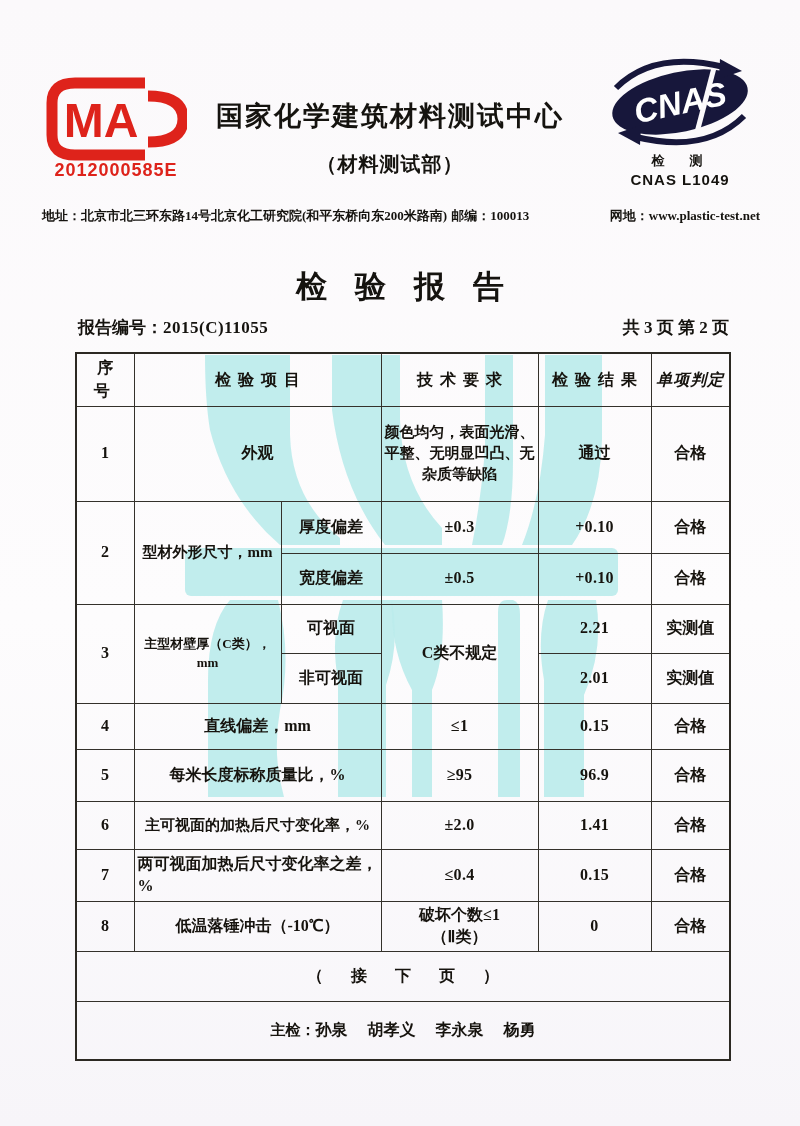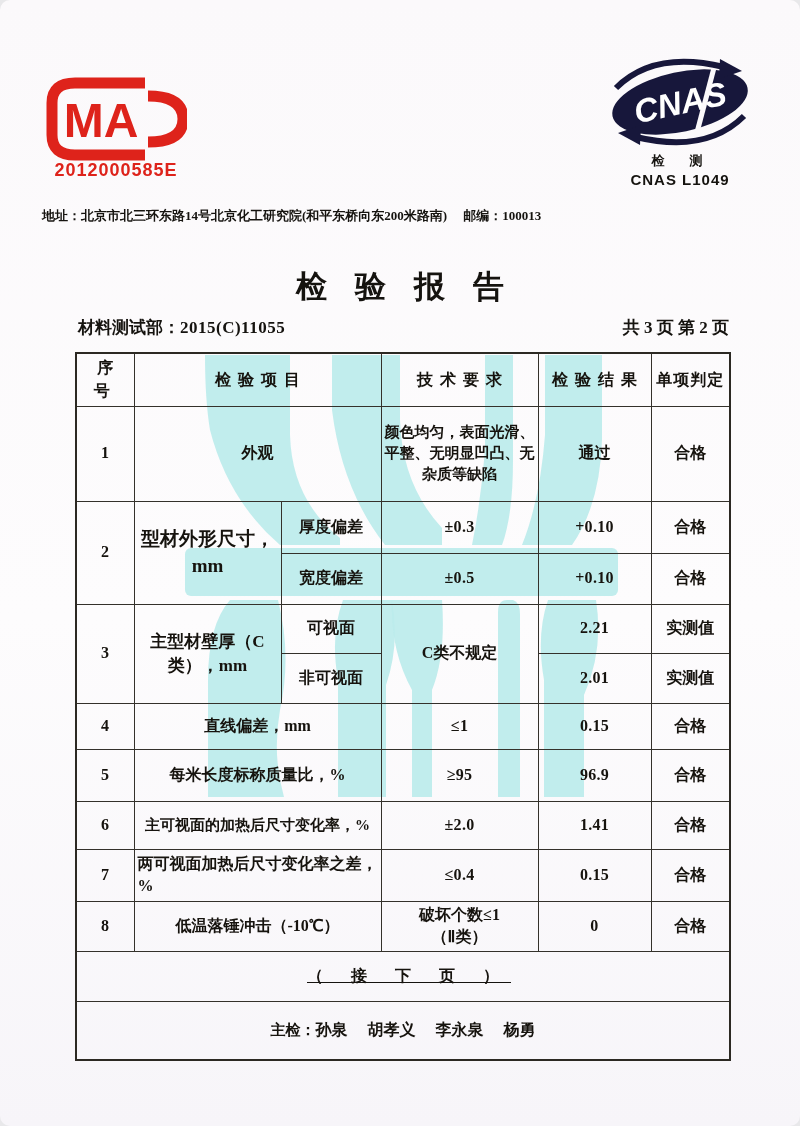--- a/index.html
+++ b/index.html
@@ -2,21 +2,20 @@
 <html><head>
 <meta charset="utf-8">
 <style>
   * { margin:0; padding:0; box-sizing:border-box; }
   html,body { background:#e8e8ea; }
   .page {
     position:relative; width:800px; height:1126px; margin:0 auto;
     background:linear-gradient(180deg,#fbf9fb 0%, #fdfcfd 55%, #f7f5f9 100%);
     overflow:hidden; color:#15130f;
     font-family:"Liberation Serif", serif;
-    border-radius:10px;
   }
   .abs { position:absolute; }
 
   
   #wm { position:absolute; left:180px; top:350px; width:445px; height:452px; z-index:0; }
 
   
   .cma-box { left:45px; top:76px; width:142px; height:86px; }
   .cma-cert { left:38px; top:160px; width:156px; text-align:center;
     font-family:Liberation Sans, sans-serif; font-weight:bold; font-size:18px;
@@ -27,48 +26,48 @@
   .cnas-box { left:594px; top:58px; width:172px; text-align:center; }
   .cnas-tag { margin-top:-6px; font-size:13px; font-weight:bold; letter-spacing:6px; }
   .cnas-cert { margin-top:1px; font-family:"Liberation Sans", sans-serif;
     font-size:15px; font-weight:bold; letter-spacing:1px; }
 
   
   .contact { left:42px; top:202px; width:718px; font-size:13px; line-height:27px; }
   .contact-line { display:flex; justify-content:space-between; }
   .lab { font-family:"Liberation Sans", sans-serif; font-weight:bold; }
   .val { font-weight:bold; white-space:pre-wrap; }
-  .gap-l { margin-left:16px; }
+  .gap-l { margin-left:4px; }
 
   
   .report-title { left:0; top:266px; width:800px; text-align:center;
     font-size:31px; font-weight:bold; letter-spacing:28px; text-indent:28px; }
   .report-meta { left:78px; top:316px; width:651px; display:flex;
     justify-content:space-between; font-size:17px; font-weight:bold; }
   .report-meta .num { letter-spacing:.5px; }
 
   
   table.rep { position:absolute; left:75px; top:352px; width:654px; z-index:1;
     border-collapse:collapse; table-layout:fixed; background:transparent; }
   table.rep td, table.rep th {
     border:1.6px solid #34312b; font-weight:bold; text-align:center;
     vertical-align:middle; font-size:16px; padding:2px 3px; line-height:1.4;
     background:transparent; color:#16130e;
   }
   table.rep { border:2.4px solid #2c2923; }
   th.sp { letter-spacing:7px; text-indent:7px; font-size:16.5px; }
-  th.sp0 { letter-spacing:1px; font-size:16px; }
+  th.sp0 { letter-spacing:1px; font-size:16px;font-style:italic; }
   td.item { text-align:left; padding-left:8px; }
   td.justify { text-align:justify; text-align-last:left; word-break:break-all; }
   td.num { font-size:17px; letter-spacing:.3px; }
   tr.hdr  { height:53px; } tr.r1 { height:95px; } tr.r2a { height:52px; }
   tr.r2b { height:51px; } tr.r3a { height:49px; } tr.r3b { height:50px; }
   tr.r4 { height:46px; } tr.r5 { height:52px; } tr.r6 { height:48px; }
   tr.r7 { height:52px; } tr.r8 { height:50px; }
-  tr.cont { height:50px;text-decoration:underline; } tr.insp { height:59px; }
+  tr.cont { height:50px; } tr.insp { height:59px; }
   td.cont-cell { vertical-align:top; padding-top:4px; font-size:18px;
     letter-spacing:12px; text-indent:12px; }
   td.insp-cell { text-align:left; padding-left:8px; font-size:17px; }
   .req-2line span { display:block; line-height:1.35; }
 </style>
 </head>
 <body>
 
 <div class="page">
 
@@ -89,20 +88,24 @@
 
   <div class="abs cma-box">
     <svg viewBox="0 0 142 86" width="142" height="86">
       <path d="M100,7 L30,7 Q7,7 7,27 L7,59 Q7,79 30,79 L100,79" fill="none" stroke="#de231b" stroke-width="11"></path>
       <path d="M103,20 Q138,20 138,43 Q138,66 103,66" fill="none" stroke="#de231b" stroke-width="11"></path>
       <text x="56" y="61" text-anchor="middle" font-family="Liberation Sans, sans-serif" font-size="48" font-weight="bold" fill="#de231b">MA</text>
     </svg>
   </div>
   <div class="abs cma-cert">2012000585E</div>
 
+  <div class="abs titles">
+    <div class="main-title">国家化学建筑材料测试中心</div>
+    <div class="sub-title">（材料测试部）</div>
+  </div>
 
   <div class="abs cnas-box">
     <svg viewBox="0 0 168 96" width="168" height="96">
       <g transform="rotate(-12 84 44)">
         <ellipse cx="84" cy="44" rx="69" ry="30" fill="#17173b"></ellipse>
         <text x="84" y="56" text-anchor="middle" font-family="Liberation Sans, sans-serif" font-size="33" font-weight="bold" font-style="italic" fill="#ffffff">CNAS</text>
       </g>
       <line x1="119" y1="6" x2="99" y2="82" stroke="#fbf9fb" stroke-width="5"></line>
       <path d="M20,30 Q58,-8 128,9" fill="none" stroke="#17173b" stroke-width="6"></path>
       <polygon points="124,1 146,13 123,21" fill="#17173b"></polygon>
@@ -111,27 +114,30 @@
     </svg>
     <div class="cnas-tag">检　测</div>
     <div class="cnas-cert">CNAS L1049</div>
   </div>
 
   <div class="abs contact">
     <div class="contact-line">
       <span>
         <span class="lab">地址：</span><span class="val">北京市北三环东路14号北京化工研究院(和平东桥向东200米路南)</span><span class="lab gap-l">邮编：</span><span class="val">100013</span>
       </span>
+      <span>
+        <span class="lab">网地：</span><span class="val">www.plastic-test.net</span>
+      </span>
     </div>
   </div>
 
   <div class="abs report-title">检验报告</div>
   <div class="abs report-meta">
     <span>
-      <span class="lab" style="font-size:17px">材料测试部：</span><span class="num">2015(C)11055</span>
+      <span class="lab" style="font-size:17px">报告编号：</span><span class="num">2015(C)11055</span>
     </span>
     <span>共 3 页 第 2 页</span>
   </div>
 
   <table class="rep">
     <colgroup>
       <col style="width:58px">
         <col style="width:147px">
         <col style="width:100px">
       <col style="width:157px">
@@ -148,35 +154,35 @@
     </tr>
     <tr class="r1">
       <td class="num">1</td>
       <td class="item" colspan="2">外观</td>
       <td style="font-size:15px">颜色均匀，表面光滑、平整、无明显凹凸、无杂质等缺陷</td>
       <td>通过</td>
       <td>合格</td>
     </tr>
     <tr class="r2a">
       <td class="num" rowspan="2">2</td>
-      <td class="item" rowspan="2" style="font-size:19px">型材外形尺寸，mm</td>
+      <td class="item" rowspan="2" style="font-size:15px">型材外形尺寸，mm</td>
       <td>厚度偏差</td>
       <td class="num">±0.3</td>
       <td class="num">+0.10</td>
       <td>合格</td>
     </tr>
     <tr class="r2b">
       <td>宽度偏差</td>
       <td class="num">±0.5</td>
       <td class="num">+0.10</td>
       <td>合格</td>
     </tr>
     <tr class="r3a">
       <td class="num" rowspan="2">3</td>
-      <td class="item" rowspan="2" style="font-size:17px">主型材壁厚（C类），mm</td>
+      <td class="item" rowspan="2" style="font-size:13px">主型材壁厚（C类），mm</td>
       <td>可视面</td>
       <td rowspan="2">C类不规定</td>
       <td class="num">2.21</td>
       <td>实测值</td>
     </tr>
     <tr class="r3b">
       <td>非可视面</td>
       <td class="num">2.01</td>
       <td>实测值</td>
     </tr>

